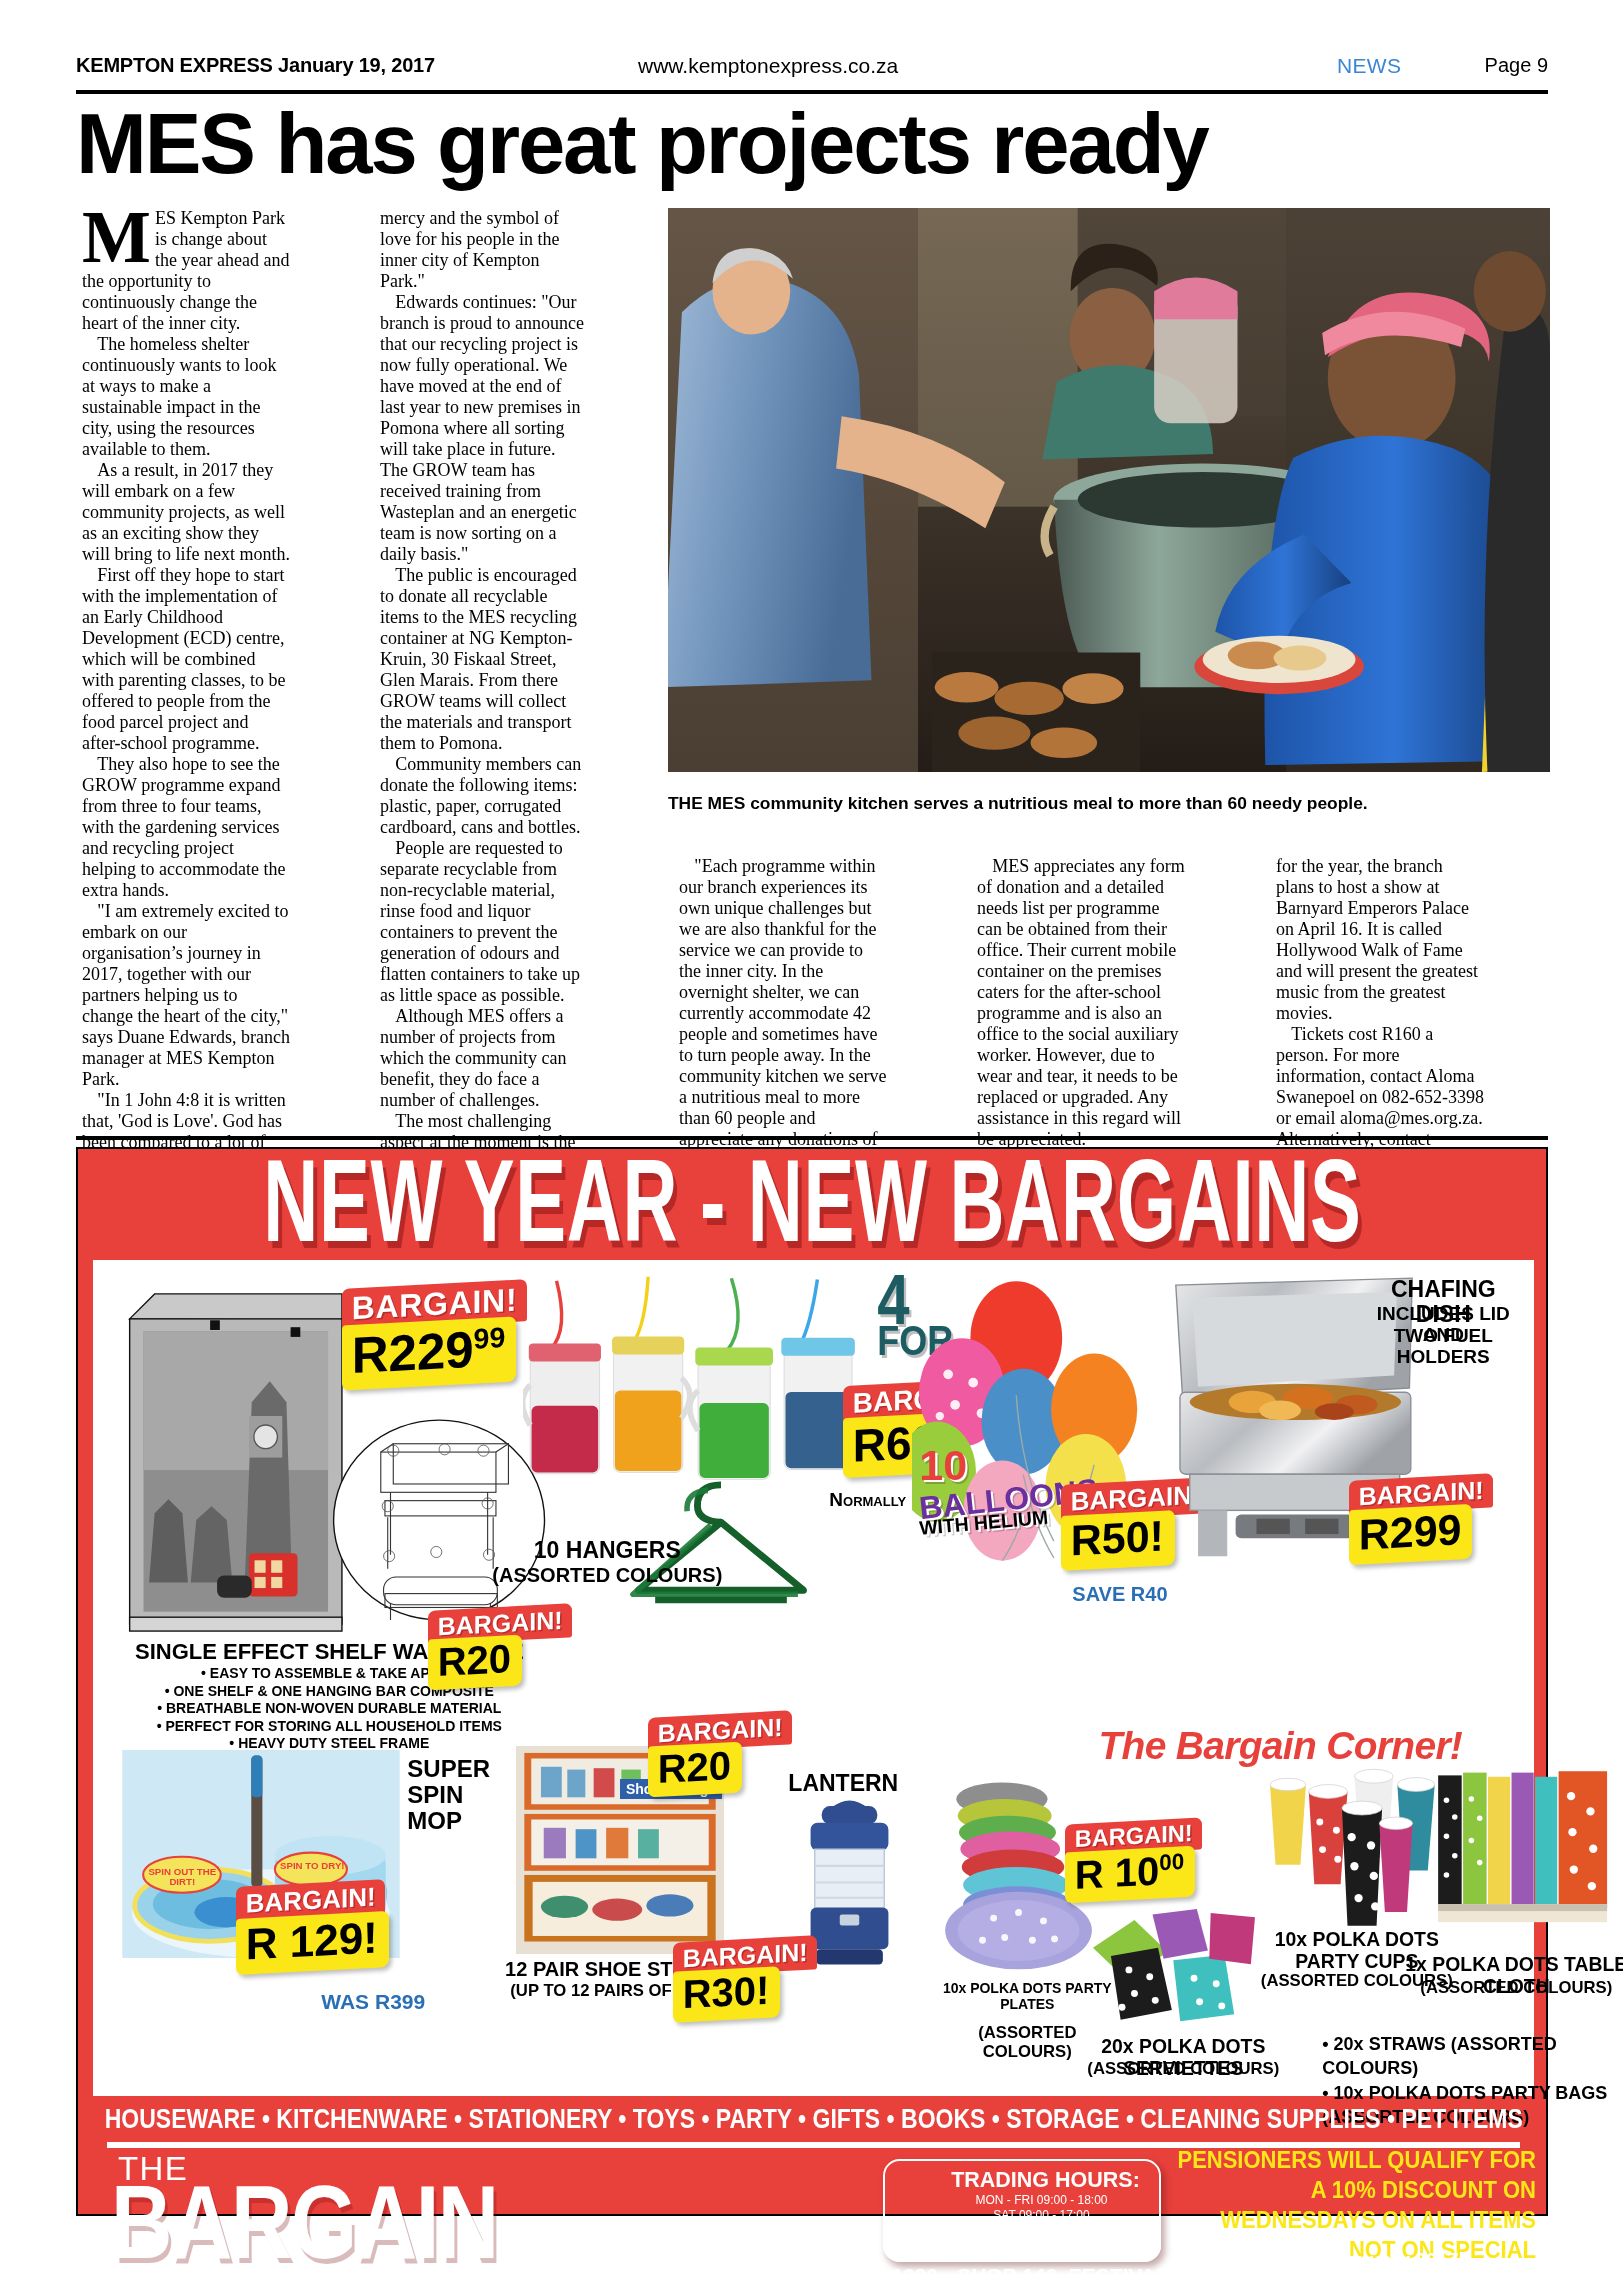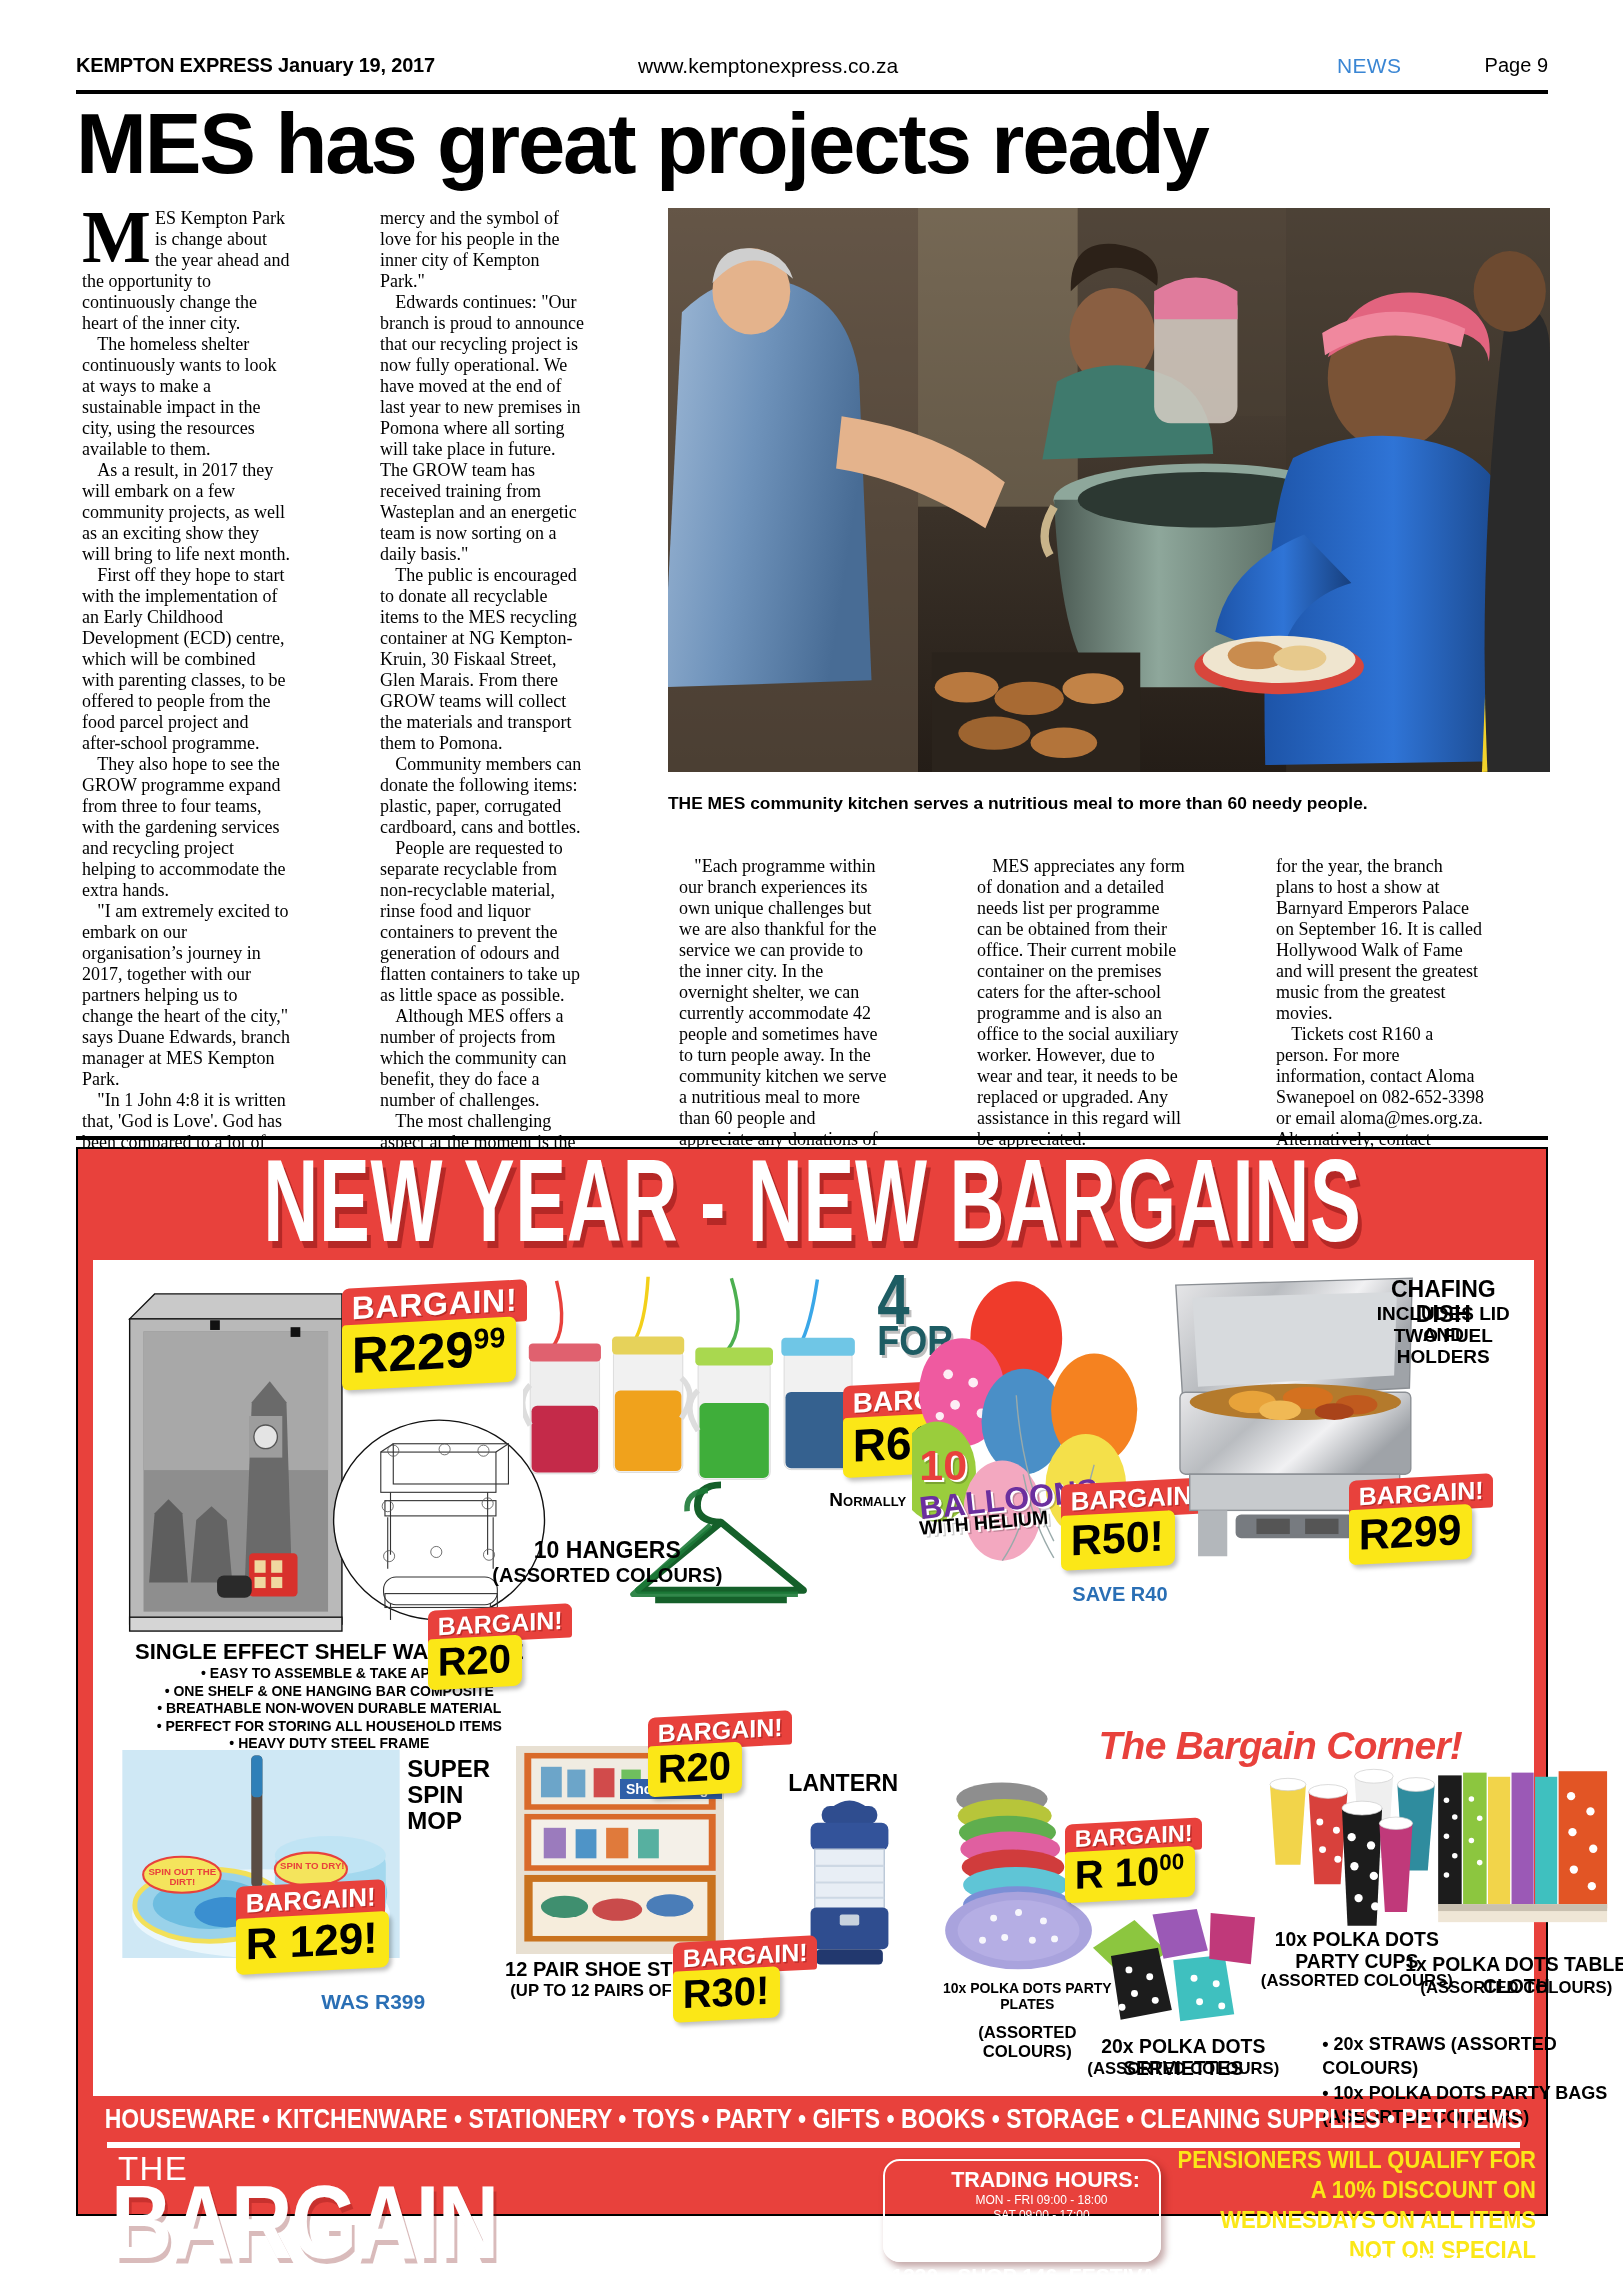--- a/index.html
+++ b/index.html
@@ -314,21 +314,21 @@
   <div class="col" id="col3">
     <p>"Each programme within our branch experiences its own unique challenges but we are also thankful for the service we can provide to the inner city. In the overnight shelter, we can currently accommodate 42 people and sometimes have to turn people away. In the community kitchen we serve a nutritious meal to more than 60 people and appreciate any donations of meat or vegetables," says Edwards.</p>
   </div>
 
   <div class="col" id="col4">
     <p>MES appreciates any form of donation and a detailed needs list per programme can be obtained from their office. Their current mobile container on the premises caters for the after-school programme and is also an office to the social auxiliary worker. However, due to wear and tear, it needs to be replaced or upgraded. Any assistance in this regard will be appreciated.</p>
     <p>As part of formal fund-raising</p>
   </div>
 
   <div class="col" id="col5">
-    <p class="noindent">for the year, the branch plans to host a show at Barnyard Emperors Palace on September 16. It is called Hollywood Walk of Fame and will present the greatest music from the greatest movies.</p>
+    <p class="noindent">for the year, the branch plans to host a show at Barnyard Emperors Palace on April 16. It is called Hollywood Walk of Fame and will present the greatest music from the greatest movies.</p>
     <p>Tickets cost R160 a person. For more information, contact Aloma Swanepoel on 082-652-3398 or email aloma@mes.org.za. Alternatively, contact Edwards on 082-348-8639 or email duane@mes.org.za</p>
   </div>
 
   <div class="ad-rule-top"></div>
   <div class="advert">
 
     <div class="ad-banner">
       <span class="ad-banner-text">NEW YEAR - NEW BARGAINS</span>
     </div>
 

